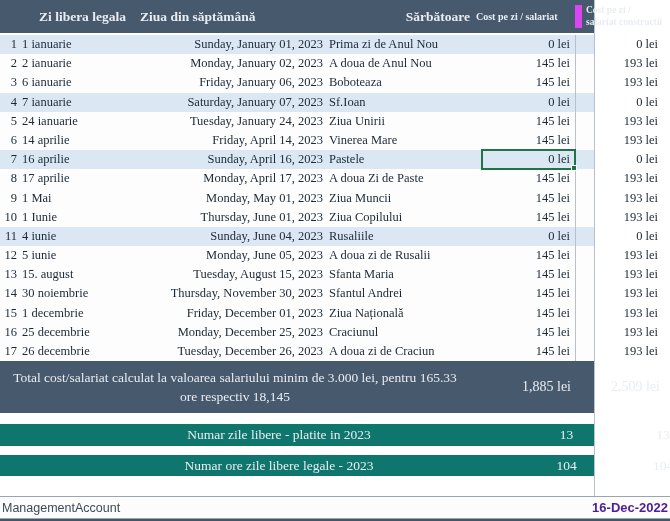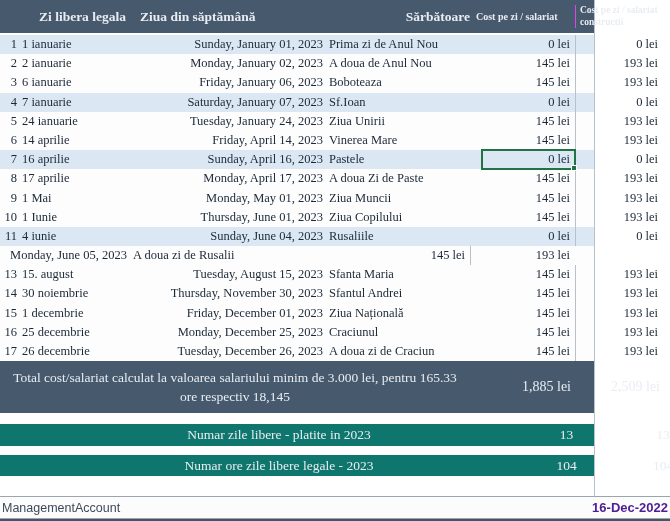--- a/index.html
+++ b/index.html
@@ -9,21 +9,21 @@
 
   
   .grid{display:grid;grid-template-columns:130px 196px 144px 105px 88px;align-items:center;}
 
   
   .thead{background:#47596d;color:#e9edf2;height:33px;border-bottom:2px solid #ffffff;font-weight:bold;}
   .thead .c1{text-align:right;font-size:13.5px;padding-right:4px;}
   .thead .c2{text-align:left;font-size:13.5px;padding-left:4px;margin-left:6px;}
   .thead .c3{text-align:right;font-size:13.5px;padding-left:2px;}
   .thead .c4{font-size:10px;line-height:1.1;padding-left:6px;align-self:center;}
-  .thead .c5{font-size:9.5px;line-height:1.2;padding-left:4px;border-left:1px solid #d946ef;align-self:center;}
+  .thead .c5{font-size:9.5px;line-height:1.2;padding-left:4px;border-left:7px solid #d946ef;align-self:center;}
 
   
   .row{height:19.2px;background:#fdfdfd;color:#1b2836;font-size:12.5px;line-height:19.2px;}
   .row.weekend{background:#dbe8f4;}
   .row .c1{display:flex;}
   .row .idx{width:22px;text-align:right;padding-right:5px;box-sizing:border-box;}
   .row .date{text-align:left;}
   .row .c2{text-align:right;padding-right:3px;}
   .row .c3{text-align:left;padding-left:3px;white-space:nowrap;overflow:hidden;}
   .row .c4{text-align:right;padding-right:5px;position:relative;height:100%;box-sizing:border-box;}
@@ -173,20 +173,24 @@
         <div class="c1">
           <span class="idx">11</span>
           <span class="date">4 iunie</span>
         </div>
         <div class="c2">Sunday, June 04, 2023</div>
         <div class="c3">Rusaliile</div>
         <div class="c4">0 lei</div>
         <div class="c5">0 lei</div>
       </div>
         <div class="grid row">
+        <div class="c1">
+          <span class="idx">12</span>
+          <span class="date">5 iunie</span>
+        </div>
         <div class="c2">Monday, June 05, 2023</div>
         <div class="c3">A doua zi de Rusalii</div>
         <div class="c4">145 lei</div>
         <div class="c5">193 lei</div>
       </div>
         <div class="grid row">
         <div class="c1">
           <span class="idx">13</span>
           <span class="date">15. august</span>
         </div>

